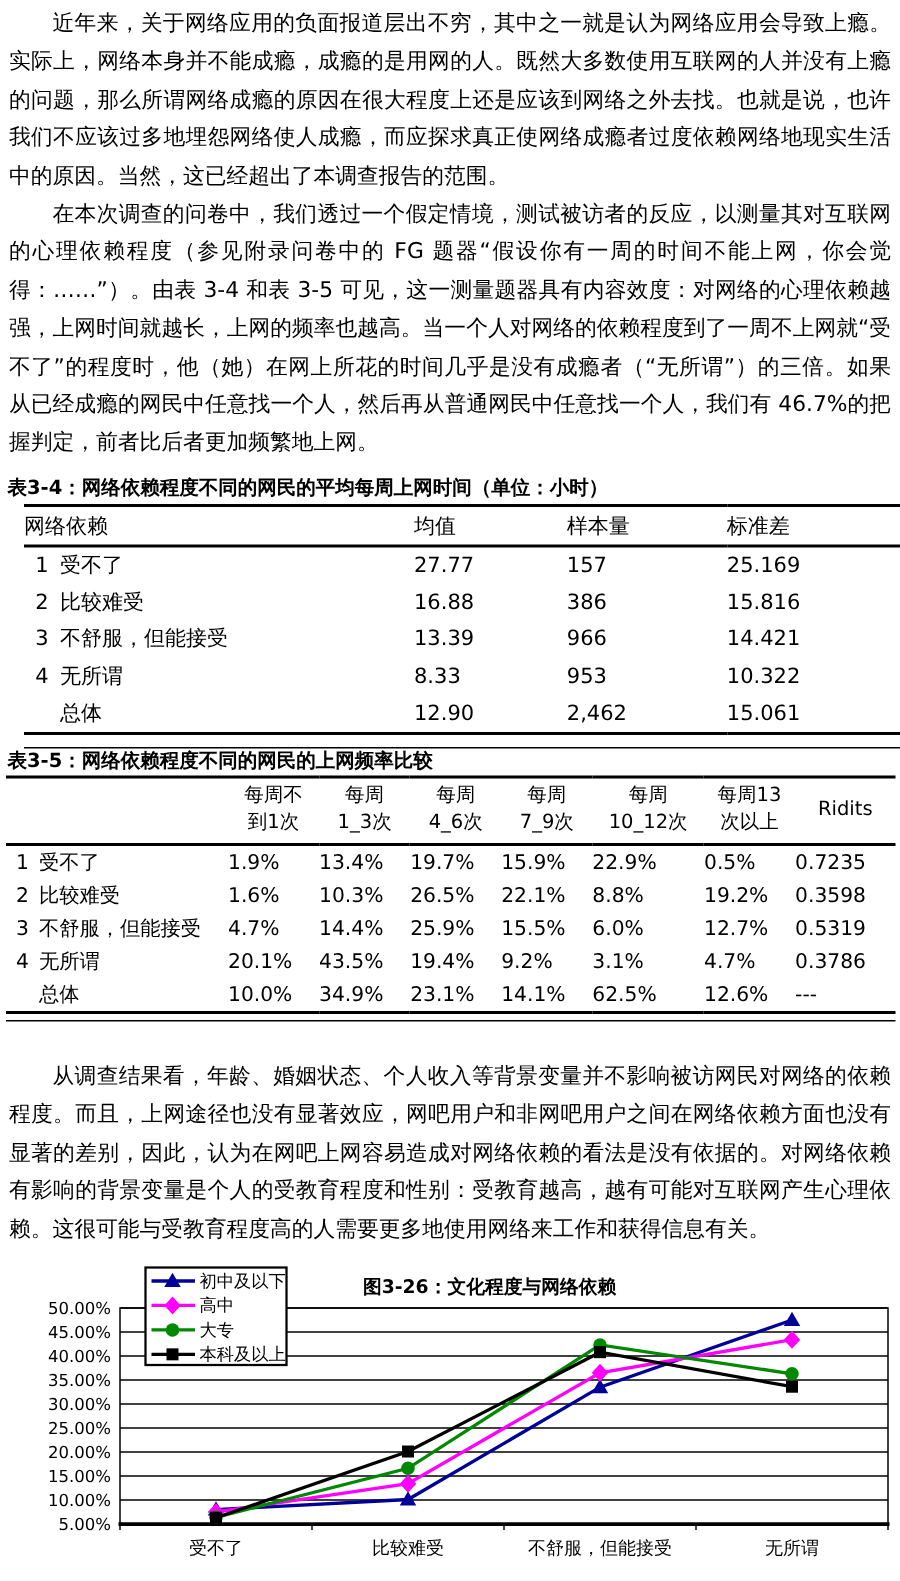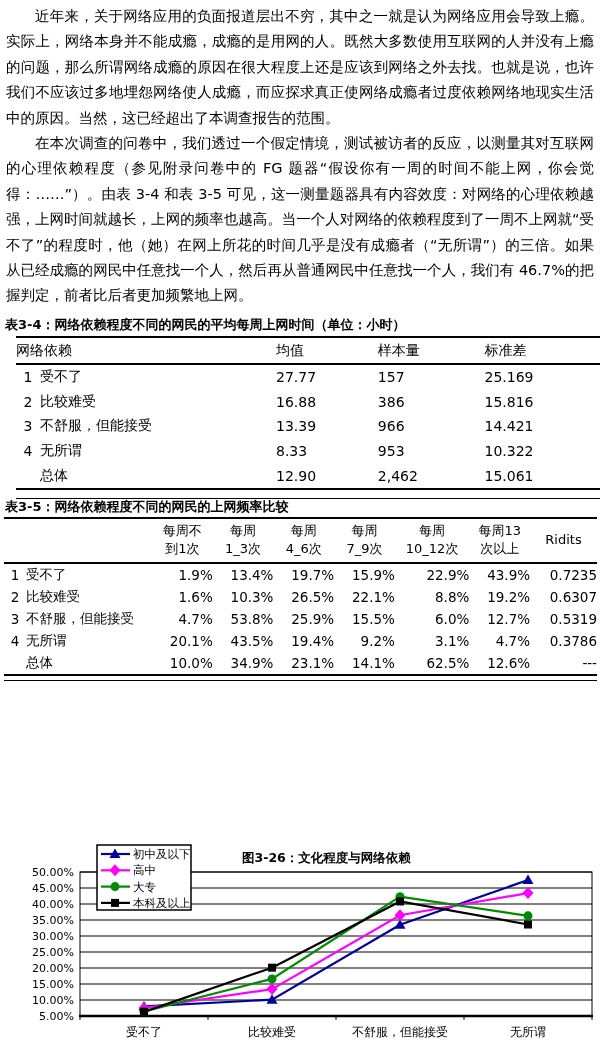--- a/index.html
+++ b/index.html
@@ -19,21 +19,21 @@
   table{border-collapse:collapse;width:100%;border-top:2px solid #000;border-bottom:2px solid #000;}
   th,td{padding:0;font-weight:normal;}
   thead th{border-bottom:2px solid #000;}
   #table1 thead th{height:25px;font-size:14px;text-align:left;}
   #table1 td{height:24.6px;font-size:14px;text-align:left;}
   #table1 .c-num{width:24px;text-align:center;}
   #table1 .c-label{width:236px;text-align:left;}
   #table1 th.c-rowhead{text-align:left;}
   #table2 thead th{font-size:13px;text-align:center;white-space:pre-line;line-height:18px;
                    padding:3px 0 4px 0;vertical-align:middle;}
-  #table2 td{height:22px;font-size:13.5px;text-align:right;}
+  #table2 td{height:22px;font-size:13.5px;text-align:left;}
   #table2 .c-num{width:22px;text-align:center;}
   #table2 .c-label{width:126px;text-align:left;}
   td.c-num,td.c-label{text-align:left;}
   tbody td.c-num{text-align:center;}
 
   #chart{position:absolute;top:842px;left:0;width:600px;height:212px;}
   #chart-svg{width:600px;height:212px;display:block;}
   .ytick{font-size:11px;fill:#000;}
   .xtick{font-size:12px;fill:#000;}
   .ctitle{font-size:12.5px;font-weight:bold;fill:#000;}
@@ -123,39 +123,39 @@
       </thead>
       <tbody>
           <tr>
             <td class="c-num">1</td>
             <td class="c-label">受不了</td>
             <td>1.9%</td>
             <td>13.4%</td>
             <td>19.7%</td>
             <td>15.9%</td>
             <td>22.9%</td>
-            <td>43.9%</td>
+            <td>0.5%</td>
             <td>0.7235</td>
           </tr>
           <tr>
             <td class="c-num">2</td>
             <td class="c-label">比较难受</td>
             <td>1.6%</td>
             <td>10.3%</td>
             <td>26.5%</td>
             <td>22.1%</td>
             <td>8.8%</td>
             <td>19.2%</td>
-            <td>0.6307</td>
+            <td>0.3598</td>
           </tr>
           <tr>
             <td class="c-num">3</td>
             <td class="c-label">不舒服，但能接受</td>
             <td>4.7%</td>
-            <td>53.8%</td>
+            <td>14.4%</td>
             <td>25.9%</td>
             <td>15.5%</td>
             <td>6.0%</td>
             <td>12.7%</td>
             <td>0.5319</td>
           </tr>
           <tr>
             <td class="c-num">4</td>
             <td class="c-label">无所谓</td>
             <td>20.1%</td>
@@ -174,20 +174,21 @@
             <td>23.1%</td>
             <td>14.1%</td>
             <td>62.5%</td>
             <td>12.6%</td>
             <td>---</td>
           </tr>
         </tbody>
     </table>
   </div>
 
+  <p id="para3" class="para">从调查结果看，年龄、婚姻状态、个人收入等背景变量并不影响被访网民对网络的依赖程度。而且，上网途径也没有显著效应，网吧用户和非网吧用户之间在网络依赖方面也没有显著的差别，因此，认为在网吧上网容易造成对网络依赖的看法是没有依据的。对网络依赖有影响的背景变量是个人的受教育程度和性别：受教育越高，越有可能对互联网产生心理依赖。这很可能与受教育程度高的人需要更多地使用网络来工作和获得信息有关。</p>
 
   <div id="chart">
     <svg id="chart-svg" xmlns="http://www.w3.org/2000/svg" viewBox="0 0 600 212">
         <line x1="80" y1="174" x2="592" y2="174" stroke="#000" stroke-width="1"></line>
         <text class="ytick" x="74" y="178" text-anchor="end">5.00%</text>
         <line x1="80" y1="158" x2="592" y2="158" stroke="#000" stroke-width="1"></line>
         <text class="ytick" x="74" y="162" text-anchor="end">10.00%</text>
         <line x1="80" y1="142" x2="592" y2="142" stroke="#000" stroke-width="1"></line>
         <text class="ytick" x="74" y="146" text-anchor="end">15.00%</text>
         <line x1="80" y1="126" x2="592" y2="126" stroke="#000" stroke-width="1"></line>

